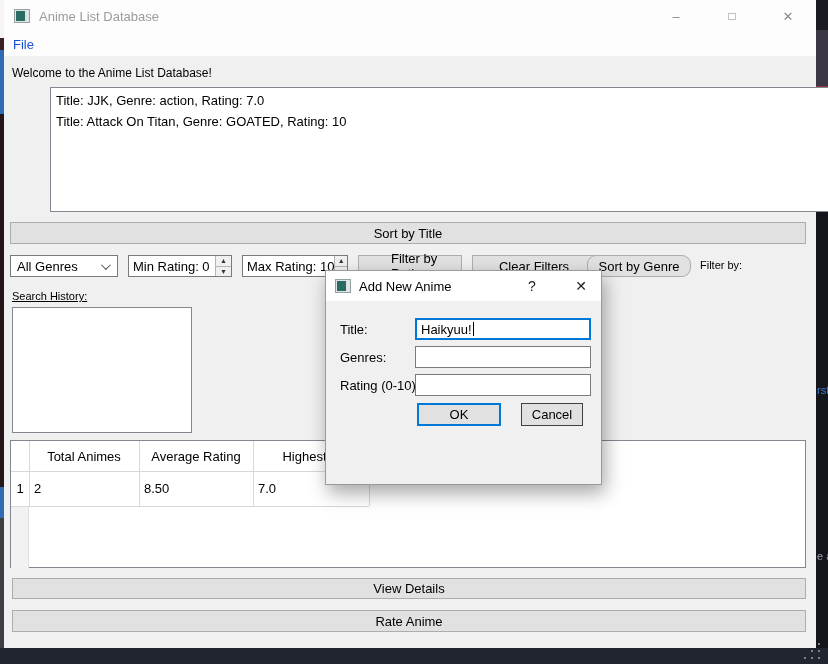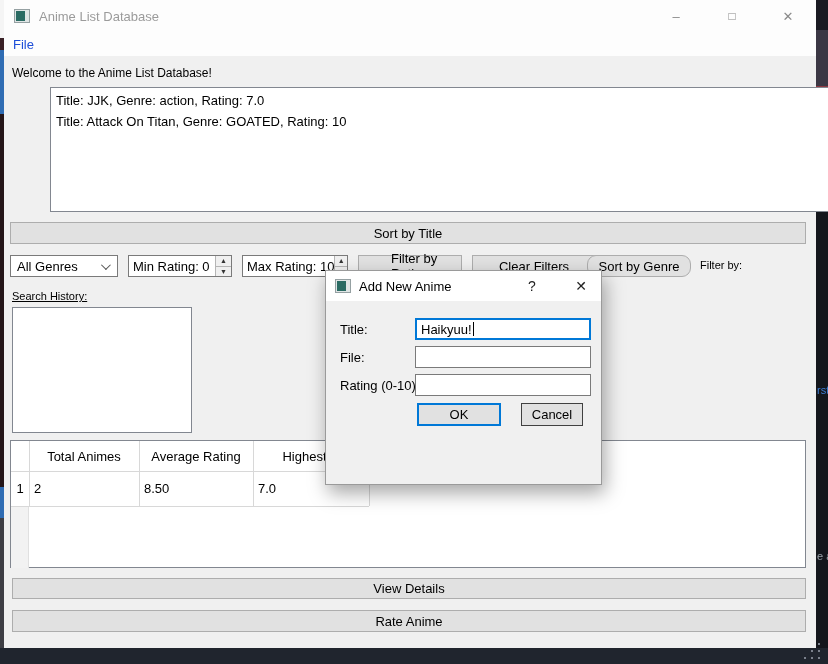--- a/index.html
+++ b/index.html
@@ -255,21 +255,21 @@
       <span class="dlg-tb-btn" id="dlg-help">?</span>
       <span class="dlg-tb-btn">✕</span>
     </div>
 
     <div class="dlg-label" id="dlg-lbl-title">Title:</div>
     <div class="dlg-input" id="dlg-input-title">
       <span>Haikyuu!</span>
       <span class="caret"></span>
     </div>
 
-    <div class="dlg-label" id="dlg-lbl-genre">File:</div>
+    <div class="dlg-label" id="dlg-lbl-genre">Genres:</div>
     <input class="dlg-input" id="dlg-input-genre" value="" style="">
 
     <div class="dlg-label" id="dlg-lbl-rating">Rating (0-10):</div>
     <input class="dlg-input" id="dlg-input-rating" value="" style="">
 
     <div id="dlg-ok">OK</div>
     <div id="dlg-cancel">Cancel</div>
   </div>
 
 </div>

